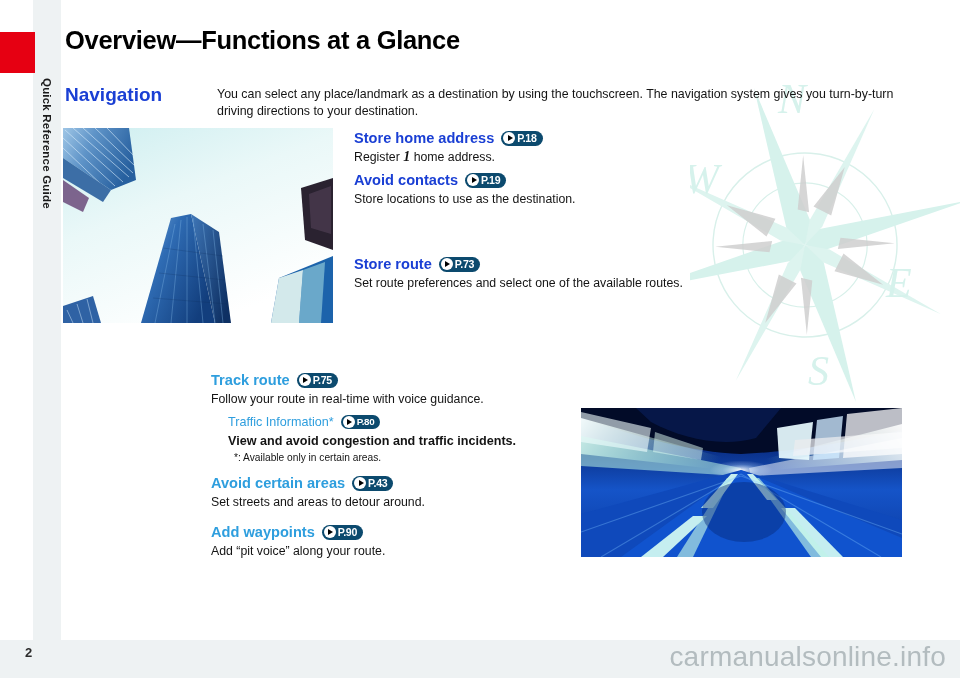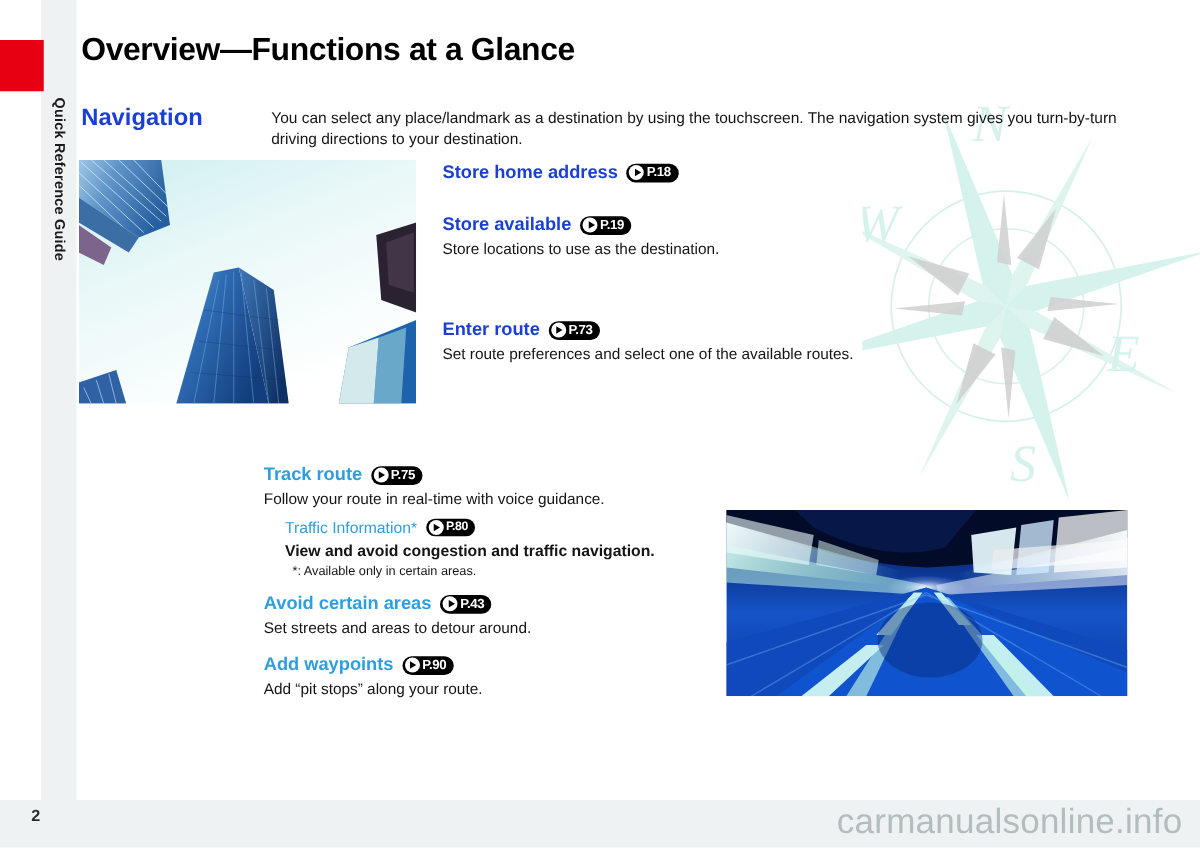--- a/index.html
+++ b/index.html
@@ -183,21 +183,21 @@
     font-family: "Liberation Serif", serif;
     font-weight: bold;
     font-style: italic;
     font-size: 14px;
   }
 
   
   .pref {
     display: inline-flex;
     align-items: center;
-    background: #000000;
+    background: #0c4a6e;
     border-radius: 9px;
     height: 15px;
     padding: 0 6px 0 2px;
     gap: 2px;
     position: relative;
     top: 0px;
   }
   .pref .arrow-wrap {
     width: 12px;
     height: 12px;
@@ -373,37 +373,38 @@
   </div>
 
   <div class="feature" style="left:293px; top:129px;">
     <div class="feature-head">
       <span class="feature-title">Store home address</span>
       <span class="pref">
         <span class="arrow-wrap"></span>
         <span class="pref-text">P.18</span>
       </span>
     </div>
+    <div class="feature-desc"><span>Register </span><span class="numeral">1</span><span> home address.</span></div>
   </div>
 
   <div class="feature" style="left:293px; top:171px;">
     <div class="feature-head">
-      <span class="feature-title">Store available</span>
+      <span class="feature-title">Avoid contacts</span>
       <span class="pref">
         <span class="arrow-wrap"></span>
         <span class="pref-text">P.19</span>
       </span>
     </div>
     <div class="feature-desc">Store locations to use as the destination.</div>
   </div>
 
 
   <div class="feature" style="left:293px; top:255px;">
     <div class="feature-head">
-      <span class="feature-title">Enter route</span>
+      <span class="feature-title">Store route</span>
       <span class="pref">
         <span class="arrow-wrap"></span>
         <span class="pref-text">P.73</span>
       </span>
     </div>
     <div class="feature-desc">Set route preferences and select one of the available routes.</div>
   </div>
 
   <div class="feature" style="left:150px; top:371px;">
     <div class="feature-head">
@@ -417,21 +418,21 @@
   </div>
 
   <div class="feature" style="left:167px; top:413px;">
     <div class="feature-head">
       <span class="feature-title light small">Traffic Information*</span>
       <span class="pref sm">
         <span class="arrow-wrap"></span>
         <span class="pref-text">P.80</span>
       </span>
     </div>
-    <div class="feature-desc bold">View and avoid congestion and traffic navigation.</div>
+    <div class="feature-desc bold">View and avoid congestion and traffic incidents.</div>
     <div class="feature-note" style="margin-left:6px;">*: Available only in certain areas.</div>
   </div>
 
   <div class="feature" style="left:150px; top:474px;">
     <div class="feature-head">
       <span class="feature-title light">Avoid certain areas</span>
       <span class="pref">
         <span class="arrow-wrap"></span>
         <span class="pref-text">P.43</span>
       </span>
@@ -440,21 +441,21 @@
   </div>
 
   <div class="feature" style="left:150px; top:523px;">
     <div class="feature-head">
       <span class="feature-title light">Add waypoints</span>
       <span class="pref">
         <span class="arrow-wrap"></span>
         <span class="pref-text">P.90</span>
       </span>
     </div>
-    <div class="feature-desc">Add “pit stops” along your route.</div>
+    <div class="feature-desc">Add “pit voice” along your route.</div>
   </div>
 
   <div class="photo" id="photo-tunnel">
     <svg width="321" height="149" viewBox="0 0 321 149">
       <defs>
         <linearGradient id="tunbg" x1="0.5" y1="0" x2="0.5" y2="1">
           <stop offset="0%" stop-color="#021033"></stop>
           <stop offset="28%" stop-color="#0a2f86"></stop>
           <stop offset="55%" stop-color="#1554c8"></stop>
           <stop offset="100%" stop-color="#0a39a0"></stop>

